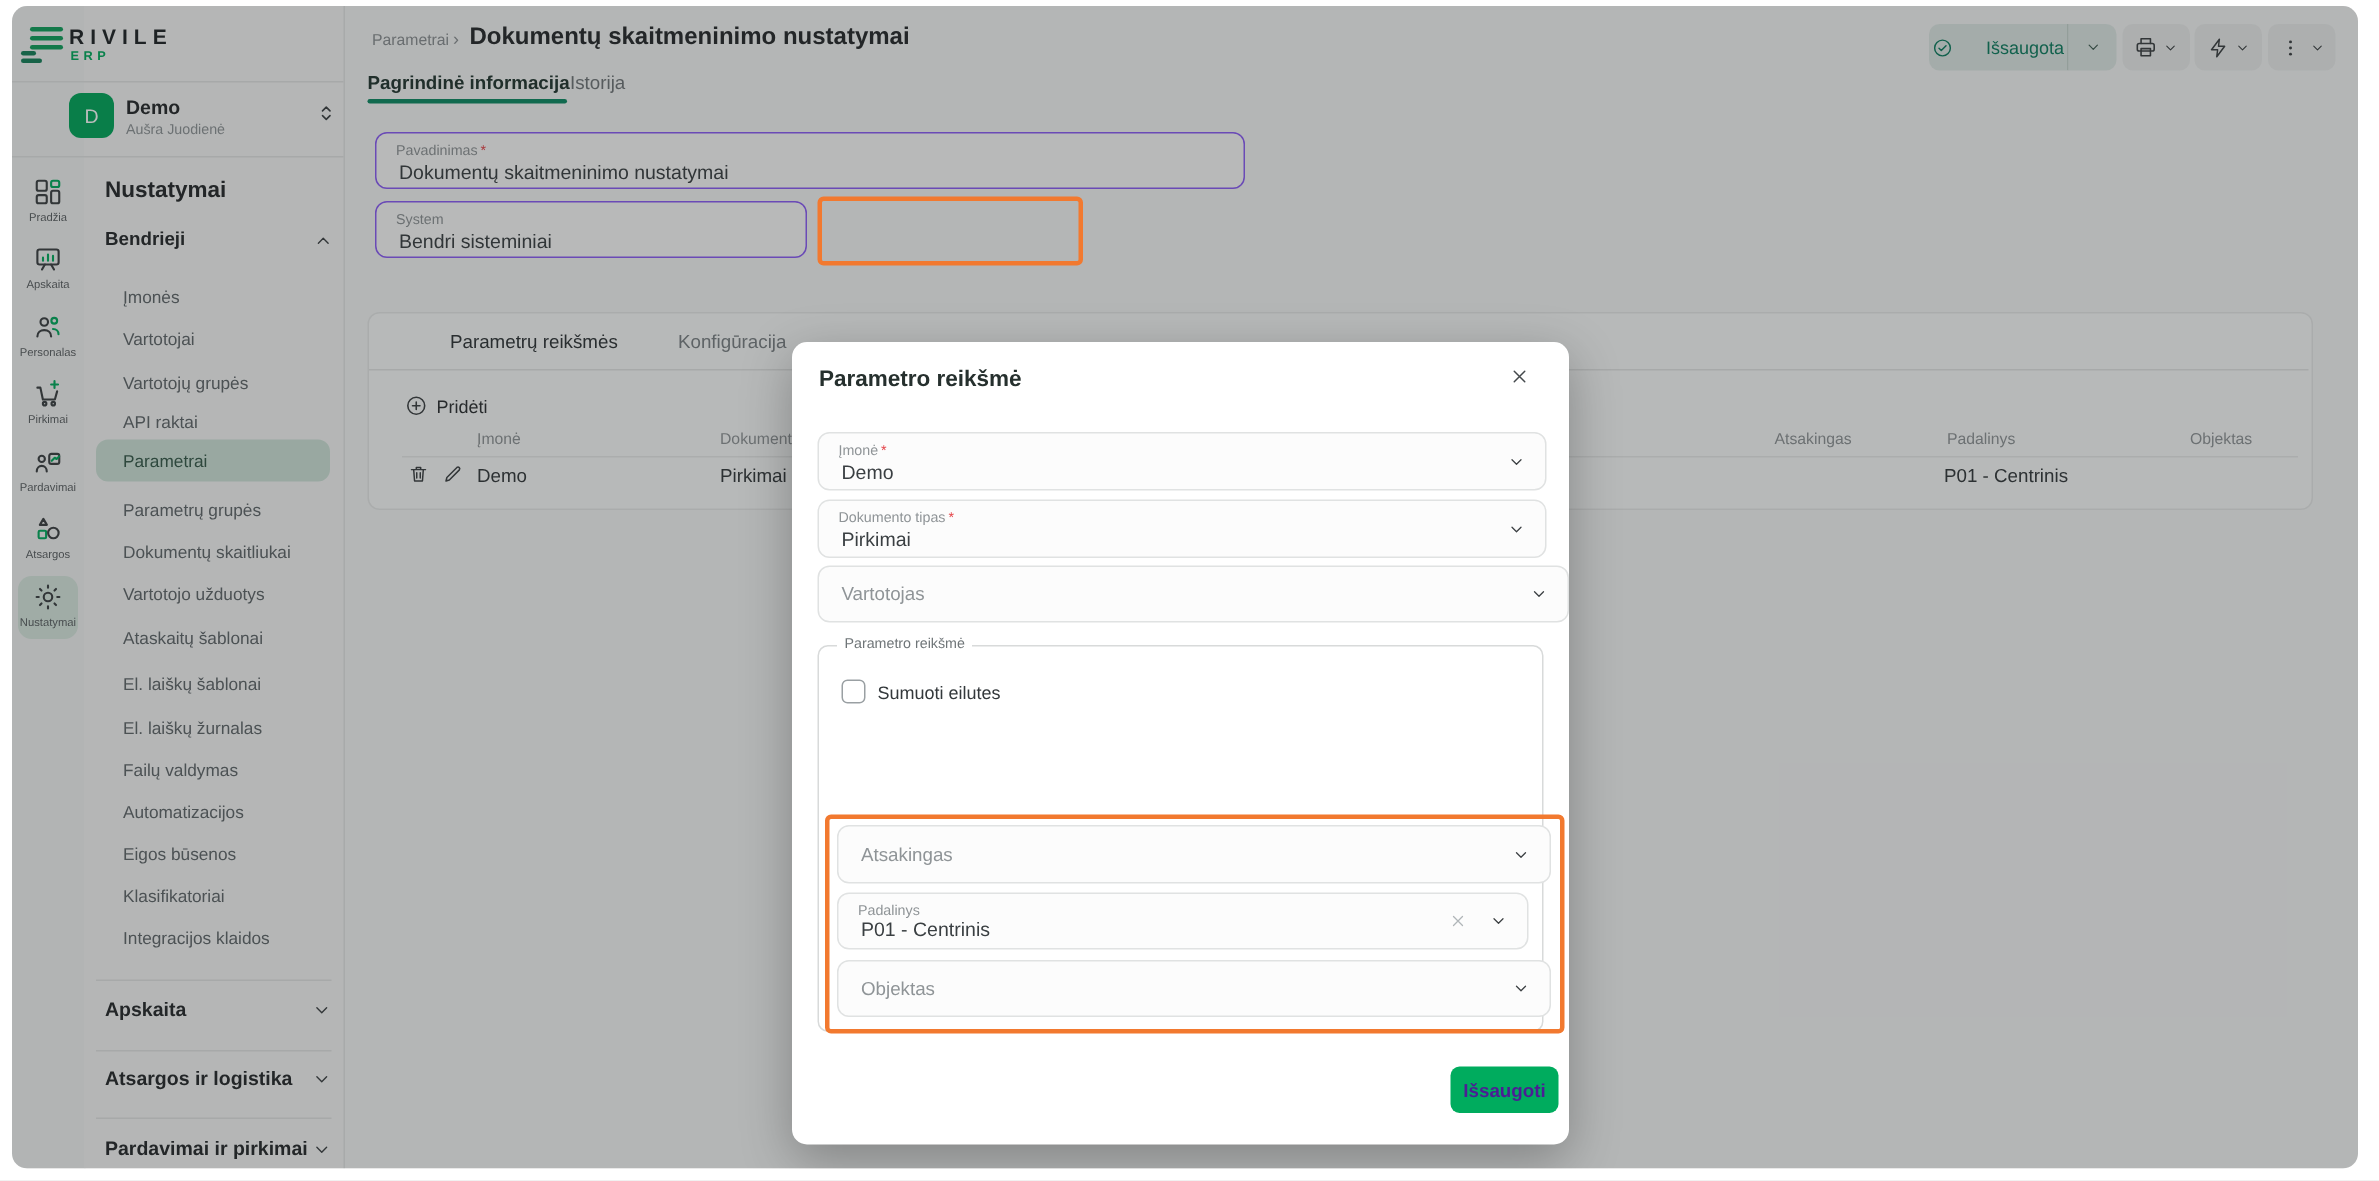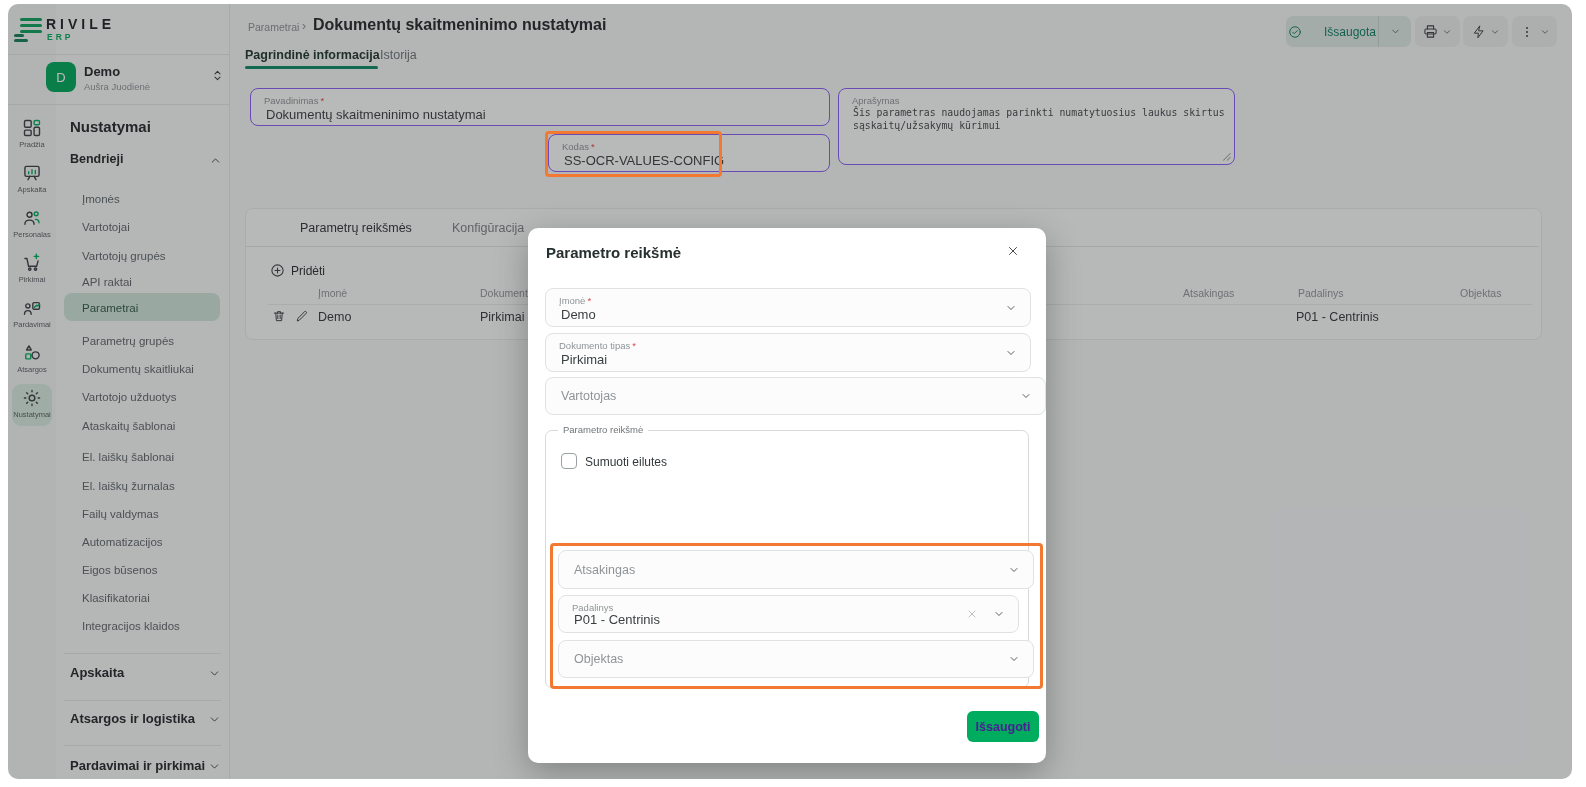--- a/index.html
+++ b/index.html
@@ -242,36 +242,28 @@
     <svg class="ic" width="10" height="10" viewBox="0 0 24 24">
       <path d="M6 9l6 6 6-6"></path>
         </svg>
   </div>
 
   <div class="field abs" style="left:242px;top:84px;width:580px;height:38px;">
     <span class="flabel"><span>Pavadinimas</span><span class="star">*</span></span>
     <span class="fvalue">Dokumentų skaitmeninimo nustatymai</span>
   </div>
 
-
-  <div class="field abs" style="left:540px;top:130px;width:282px;height:38px;">
-    <span class="flabel"><span>Kodas</span><span class="star">*</span></span>
-    <span class="fvalue">SS-OCR-VALUES-CONFIG</span>
-  </div>
+  <div class="field abs" style="left:242px;top:130px;width:288px;height:38px;">
+    <span class="flabel">System</span>
+    <span class="fvalue">Bendri sisteminiai</span>
+  </div>
+
 
   <div class="annot" style="left:537px;top:127px;width:171px;height:40px;"></div>
 
-  <div class="field abs" style="left:830px;top:84px;width:397px;height:77px;">
-    <span class="flabel">Aprašymas</span>
-    <div class="mono abs" style="left:14px;top:18px;font-size:9.8px;color:#45494C;white-space:nowrap;">Šis parametras naudojamas parinkti numatytuosius laukus skirtus</div>
-    <div class="mono abs" style="left:14px;top:31px;font-size:9.8px;color:#45494C;white-space:nowrap;">sąskaitų/užsakymų kūrimui</div>
-    <svg class="ic abs" style="right:3px;bottom:3px;stroke:#9AA0A3;stroke-width:1.4;" width="9" height="9" viewBox="0 0 12 12">
-          <path d="M2 11L11 2M7 11l4-4"></path>
-        </svg>
-  </div>
 
   <div class="panel" style="left:237px;top:204px;width:1295px;height:130px;"></div>
   <div class="abs" style="left:292px;top:217px;font-size:12.5px;color:#2F3437;">Parametrų reikšmės</div>
   <div class="abs" style="left:444px;top:217px;font-size:12.5px;color:#7A8084;">Konfigūracija</div>
   <div class="hr abs" style="left:238px;top:242px;width:1293px;"></div>
 
   <div class="abs" style="left:262px;top:259px;display:flex;align-items:center;gap:6px;">
     <svg class="ic" width="15" height="15" viewBox="0 0 24 24">
       <circle cx="12" cy="12" r="9"></circle>
           <path d="M12 8v8M8 12h8"></path>

